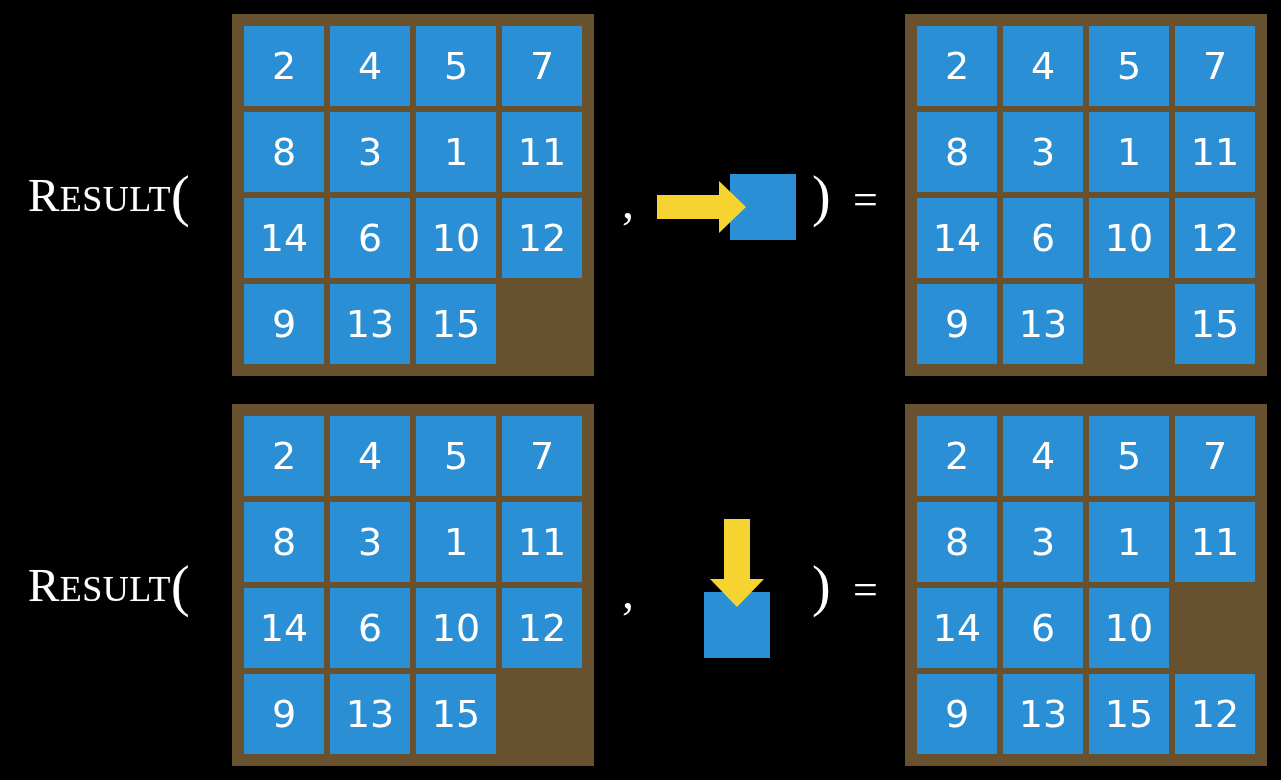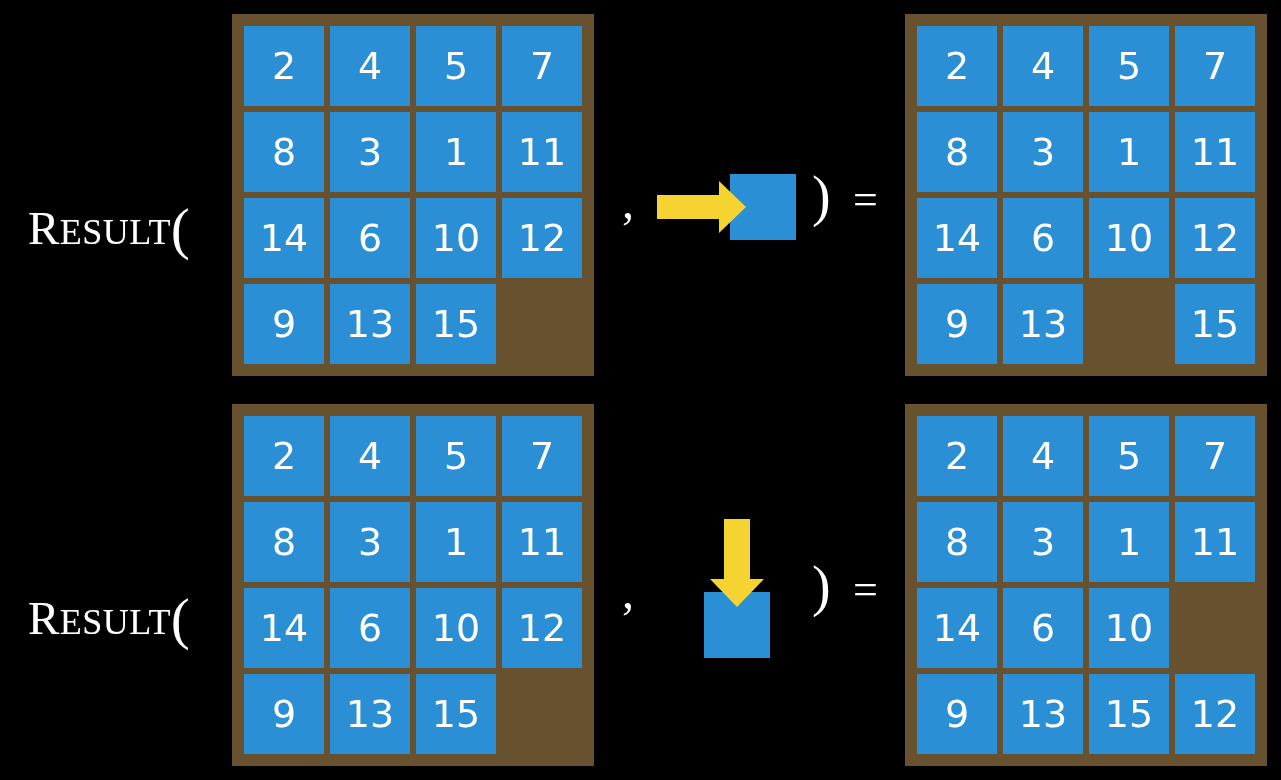--- a/index.html
+++ b/index.html
@@ -36,21 +36,20 @@
     left: 28px;
     top: 50%;
     transform: translateY(-50%);
     color: #ffffff;
     font-family: "Liberation Serif", "DejaVu Serif", serif;
     font-size: 47px;
     line-height: 1;
     white-space: nowrap;
     letter-spacing: 0.5px;
     text-shadow: 0 0 1px rgba(255,255,255,0.35);
-    margin-top: 33px;
   }
   .result-label .smallcaps {
     font-size: 36px;
     letter-spacing: 0.5px;
   }
   .result-label .paren {
     font-size: 56px;
     line-height: 0;
     position: relative;
     top: 4px;

